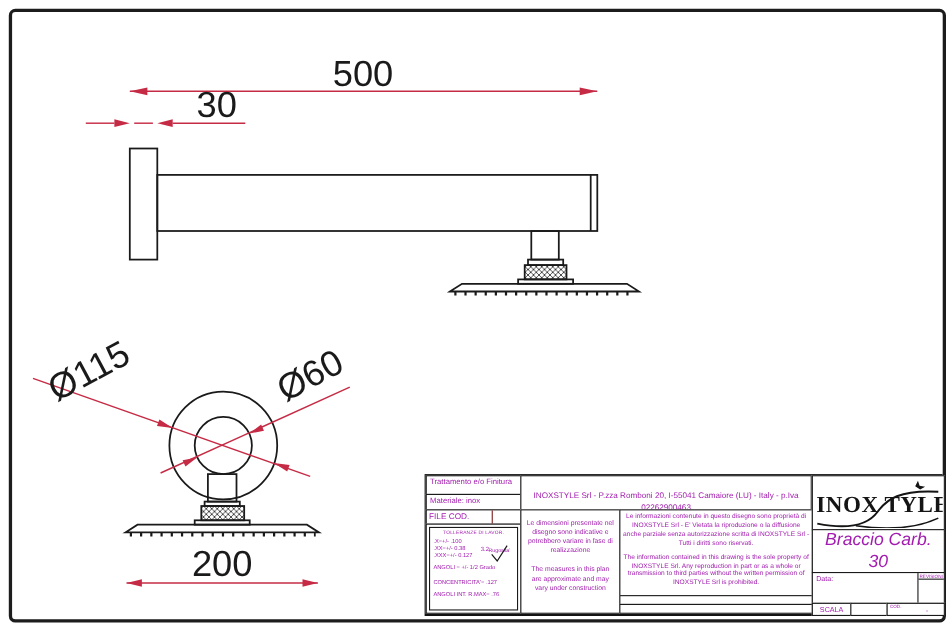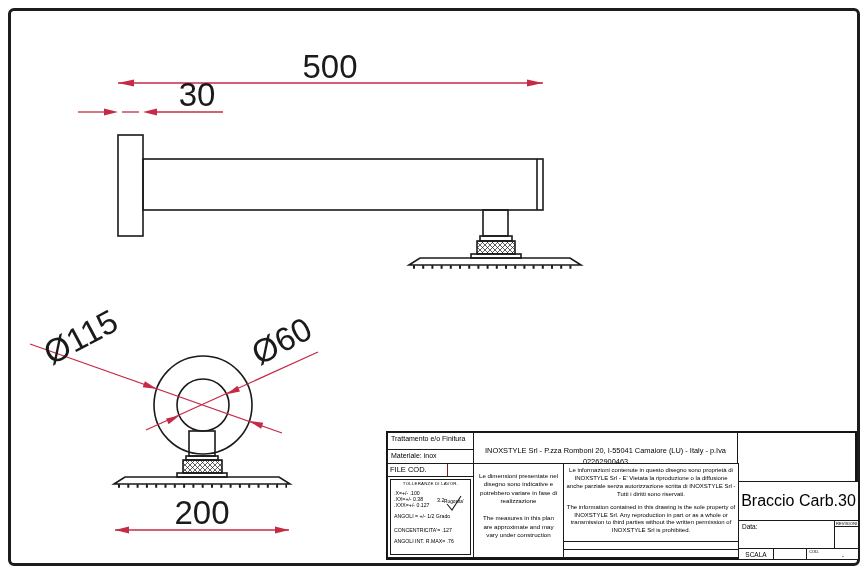--- a/index.html
+++ b/index.html
@@ -1,33 +1,33 @@
 <!DOCTYPE html>
 <html><head>
 <meta charset="utf-8">
 <style>
   html,body{margin:0;padding:0;background:#f4f4f2;}
-  .page{position:relative;width:864px;height:573px;background:#fff;font-family:"Liberation Sans",sans-serif;color:#000000;overflow:hidden;}
+  .page{position:relative;width:864px;height:573px;background:#fff;font-family:"Liberation Sans",sans-serif;color:#a21caf;overflow:hidden;}
   .frame{position:absolute;left:8px;top:8px;width:846px;height:552px;border:3px solid #1c1c1c;border-radius:6px;}
   svg.draw{position:absolute;left:0;top:0;}
   
   .tb{position:absolute;left:386px;top:431px;width:471px;height:129px;border:2px solid #141414;box-sizing:border-box;background:#fff;}
   .cell{position:absolute;border:1px solid #1a1a1a;box-sizing:border-box;background:#fff;}
   .t7{font-size:7px;line-height:1.2;}
   .t6{font-size:6.2px;line-height:1.35;}
   .pad{padding:2px 3px;}
   .ctr{text-align:center;}
   .addr{font-size:7.4px;line-height:1.5;padding:3px 10px;display:flex;align-items:center;justify-content:center;}
   .note{padding:8px 4px;}
   .note p{margin:0 0 9px 0;}
   .prop{padding:3px 2px;font-size:6px;line-height:1.32;}
   .tolbox{position:absolute;border:1px solid #1a1a1a;box-sizing:border-box;}
   .tolhead{font-size:4.4px;text-align:center;border-bottom:0;padding-top:1px;letter-spacing:.2px;}
   .tol{font-size:5.2px;padding-left:3px;}
-  .prodname{font-size:16px;line-height:1.25;display:flex;flex-direction:row;align-items:center;justify-content:center;}
+  .prodname{font-style:italic;font-size:16px;line-height:1.25;display:flex;flex-direction:column;align-items:center;justify-content:center;}
   .datalbl{font-size:6.5px;position:absolute;left:3px;top:2px;}
   .revcol{position:absolute;right:0;top:0;bottom:0;width:23px;border-left:1px solid #1a1a1a;}
   .revlbl{font-size:4.2px;display:block;text-align:center;border-bottom:1px solid #1a1a1a;}
   .scala{font-size:6.5px;display:flex;align-items:center;justify-content:center;}
   .codlbl{position:absolute;left:2px;top:0;font-size:4.2px;}
   .codval{position:absolute;right:14px;bottom:0;font-size:7px;}
   .rug{position:absolute;right:3px;top:9px;width:26px;text-align:center;}
   .ruglbl{font-size:4.8px;}
   .rugval{font-size:5.4px;position:absolute;left:-4px;top:8px;}
 </style>
@@ -137,20 +137,29 @@
       <p>The measures in this plan are approximate and may vary under construction</p>
     </div>
 
     <div class="cell ctr prop" style="left:175px;top:30px;width:176px;height:79px;">
       <div style="margin-bottom:5px;">Le informazioni contenute in questo disegno sono proprietà di INOXSTYLE Srl - E' Vietata la riproduzione o la diffusione anche parziale senza autorizzazione scritta di INOXSTYLE Srl - Tutti i diritti sono riservati.</div>
       <div>The information contained in this drawing is the sole property of INOXSTYLE Srl. Any reproduction in part or as a whole or transmission to third parties without the written permission of INOXSTYLE Srl is prohibited.</div>
     </div>
     <div class="cell" style="left:175px;top:108px;width:176px;height:9px;"></div>
     <div class="cell" style="left:175px;top:116px;width:176px;height:9px;"></div>
 
+    <div class="cell" style="left:350px;top:-1px;width:121px;height:50px;">
+      <svg width="117" height="46" viewBox="0 0 117 46" style="position:absolute;left:1px;top:1px;">
+        <text x="2" y="31" font-family="Liberation Serif, serif" font-weight="bold" font-size="21" letter-spacing="0.5" fill="#141414">INOX</text>
+        <text x="64" y="31" font-family="Liberation Serif, serif" font-weight="bold" font-size="21" letter-spacing="0.5" fill="#141414">TYLE</text>
+        <path d="M3,42 C28,47 48,45 58,31 C66,20 78,11 113,13" stroke="#141414" stroke-width="1.8" fill="none"></path>
+        <path d="M38,44 C70,48.5 96,45 113,37" stroke="#141414" stroke-width="1.4" fill="none"></path>
+        <path d="M92,8 l2.5,-5 l1.5,4.5 l5,1 l-4.5,2.5 z" fill="#141414"></path>
+      </svg>
+    </div>
     <div class="cell prodname" style="left:350px;top:48px;width:121px;height:40px;">
       <span>Braccio Carb.</span>
       <span>30</span>
     </div>
     <div class="cell" style="left:350px;top:87px;width:121px;height:29px;">
       <span class="datalbl">Data:</span>
       <div class="revcol">
         <span class="revlbl">REVISIONI</span>
       </div>
     </div>

